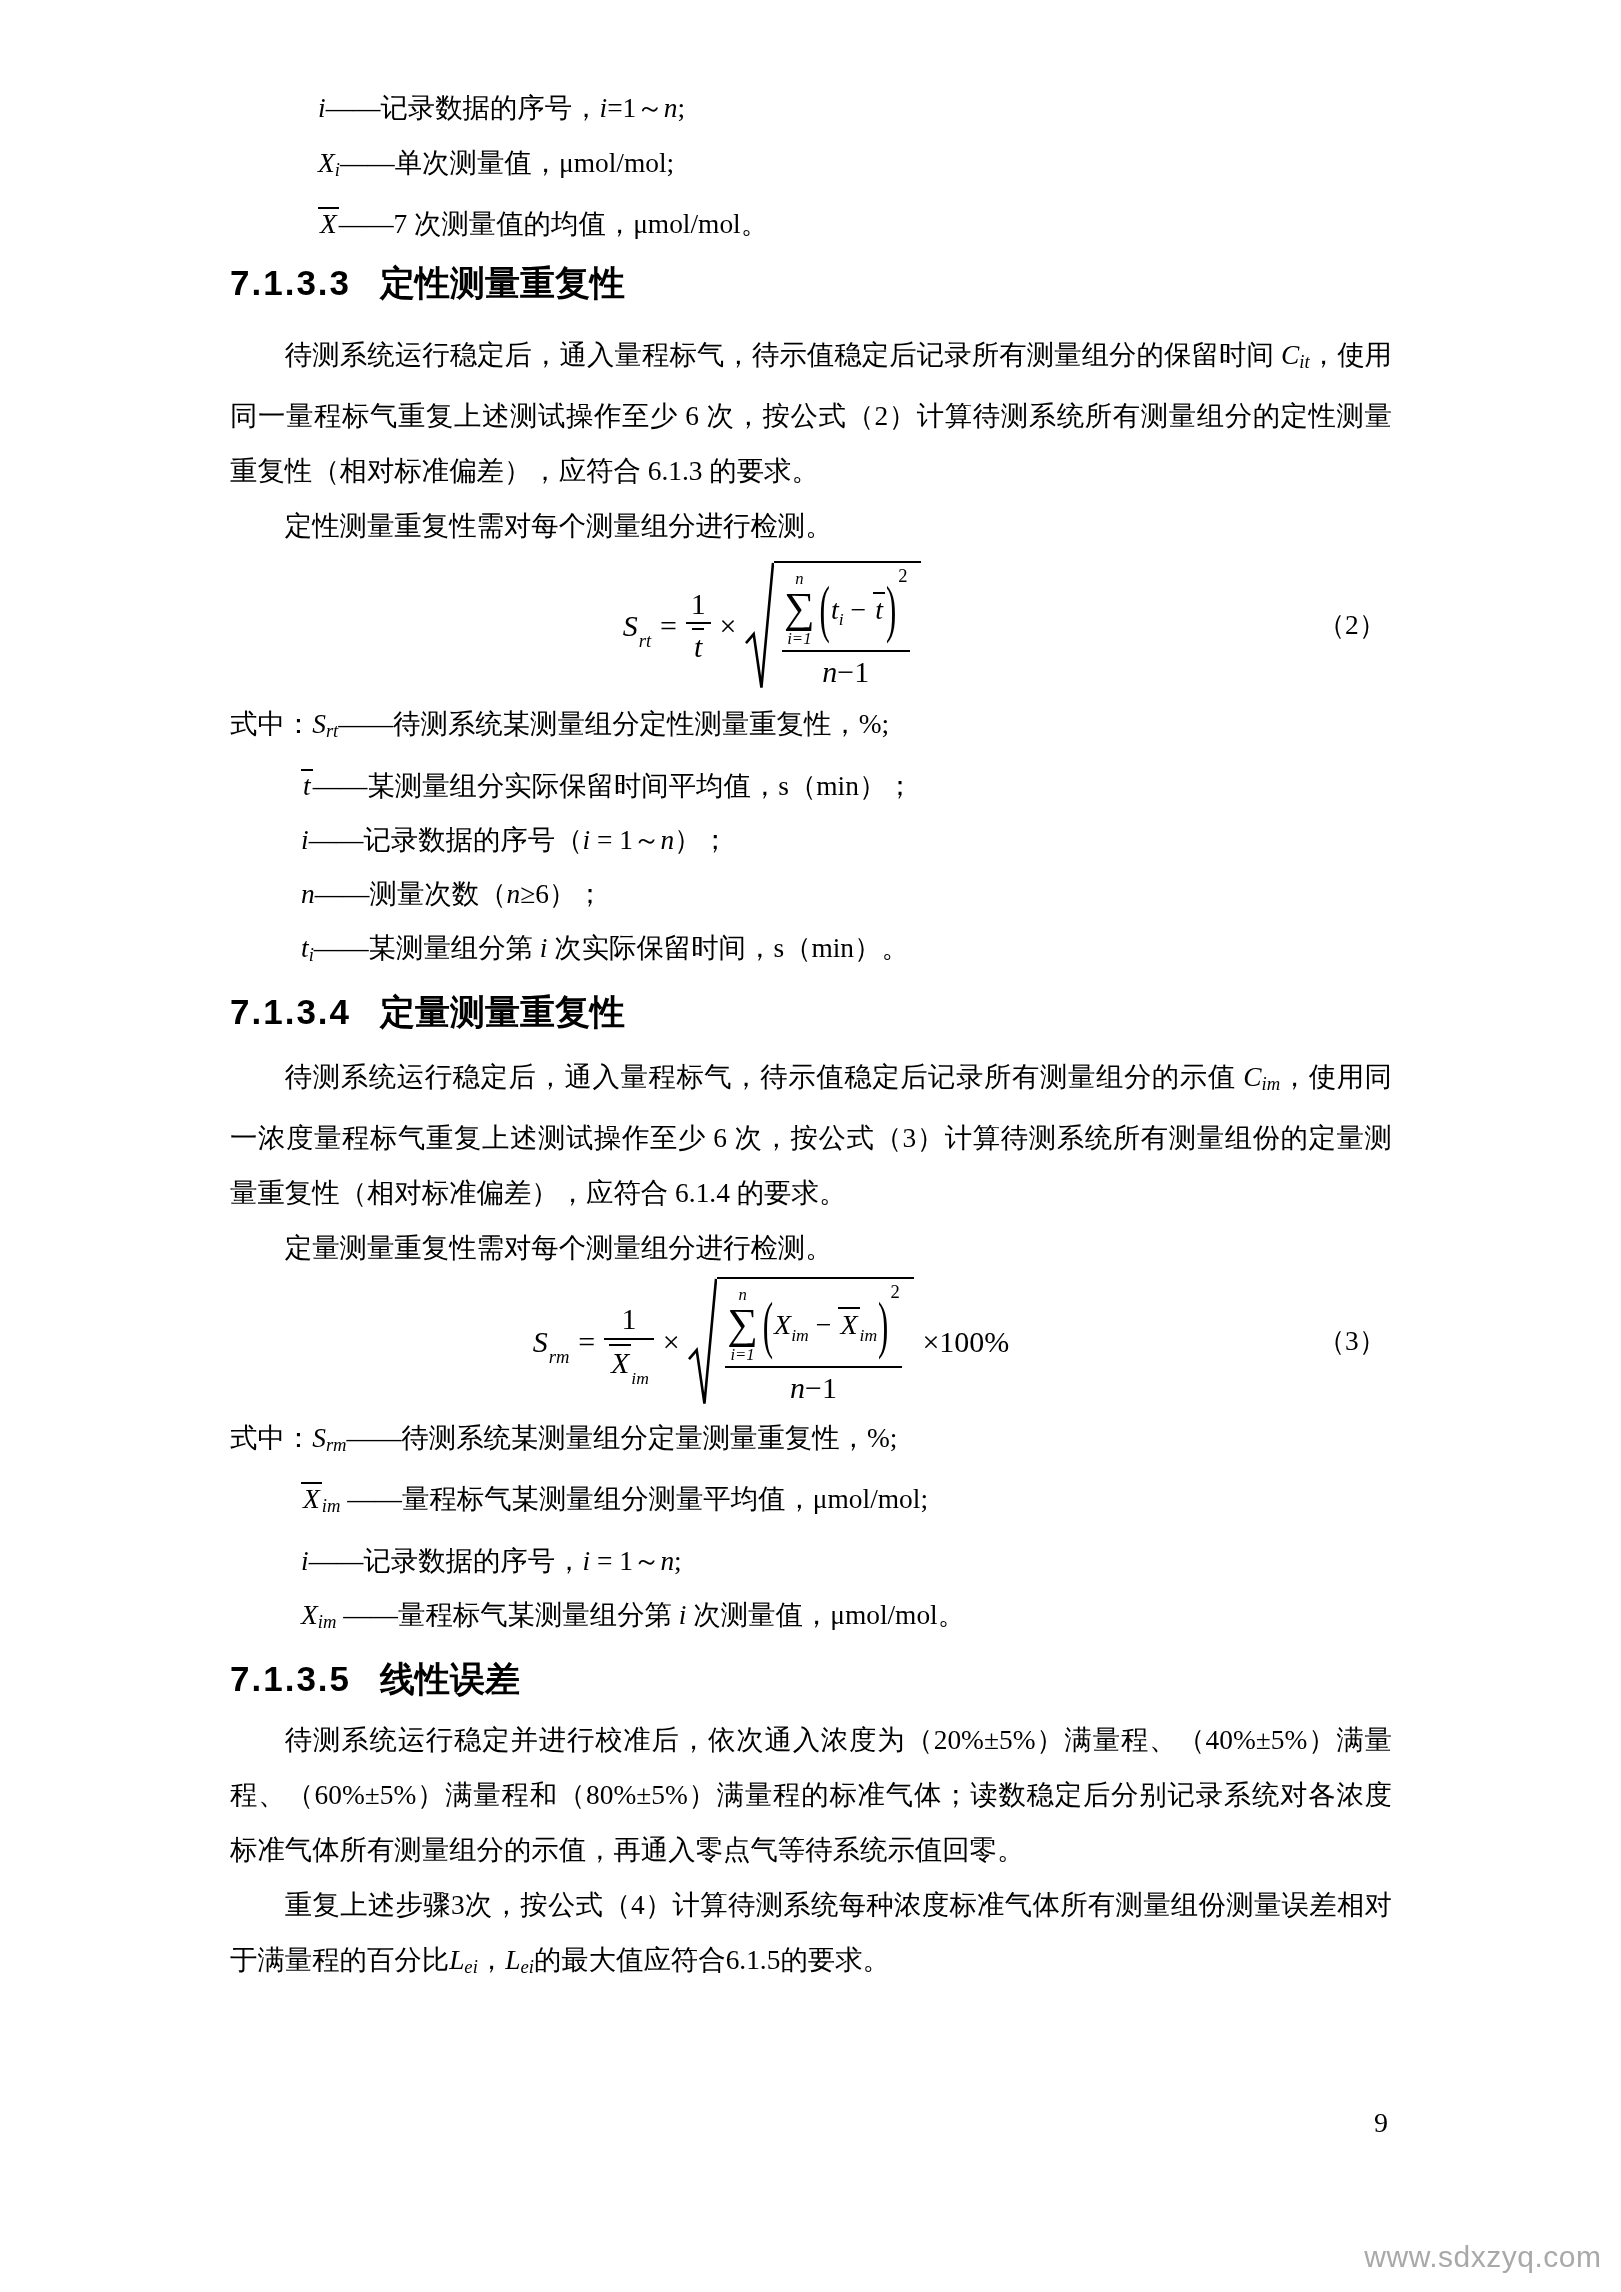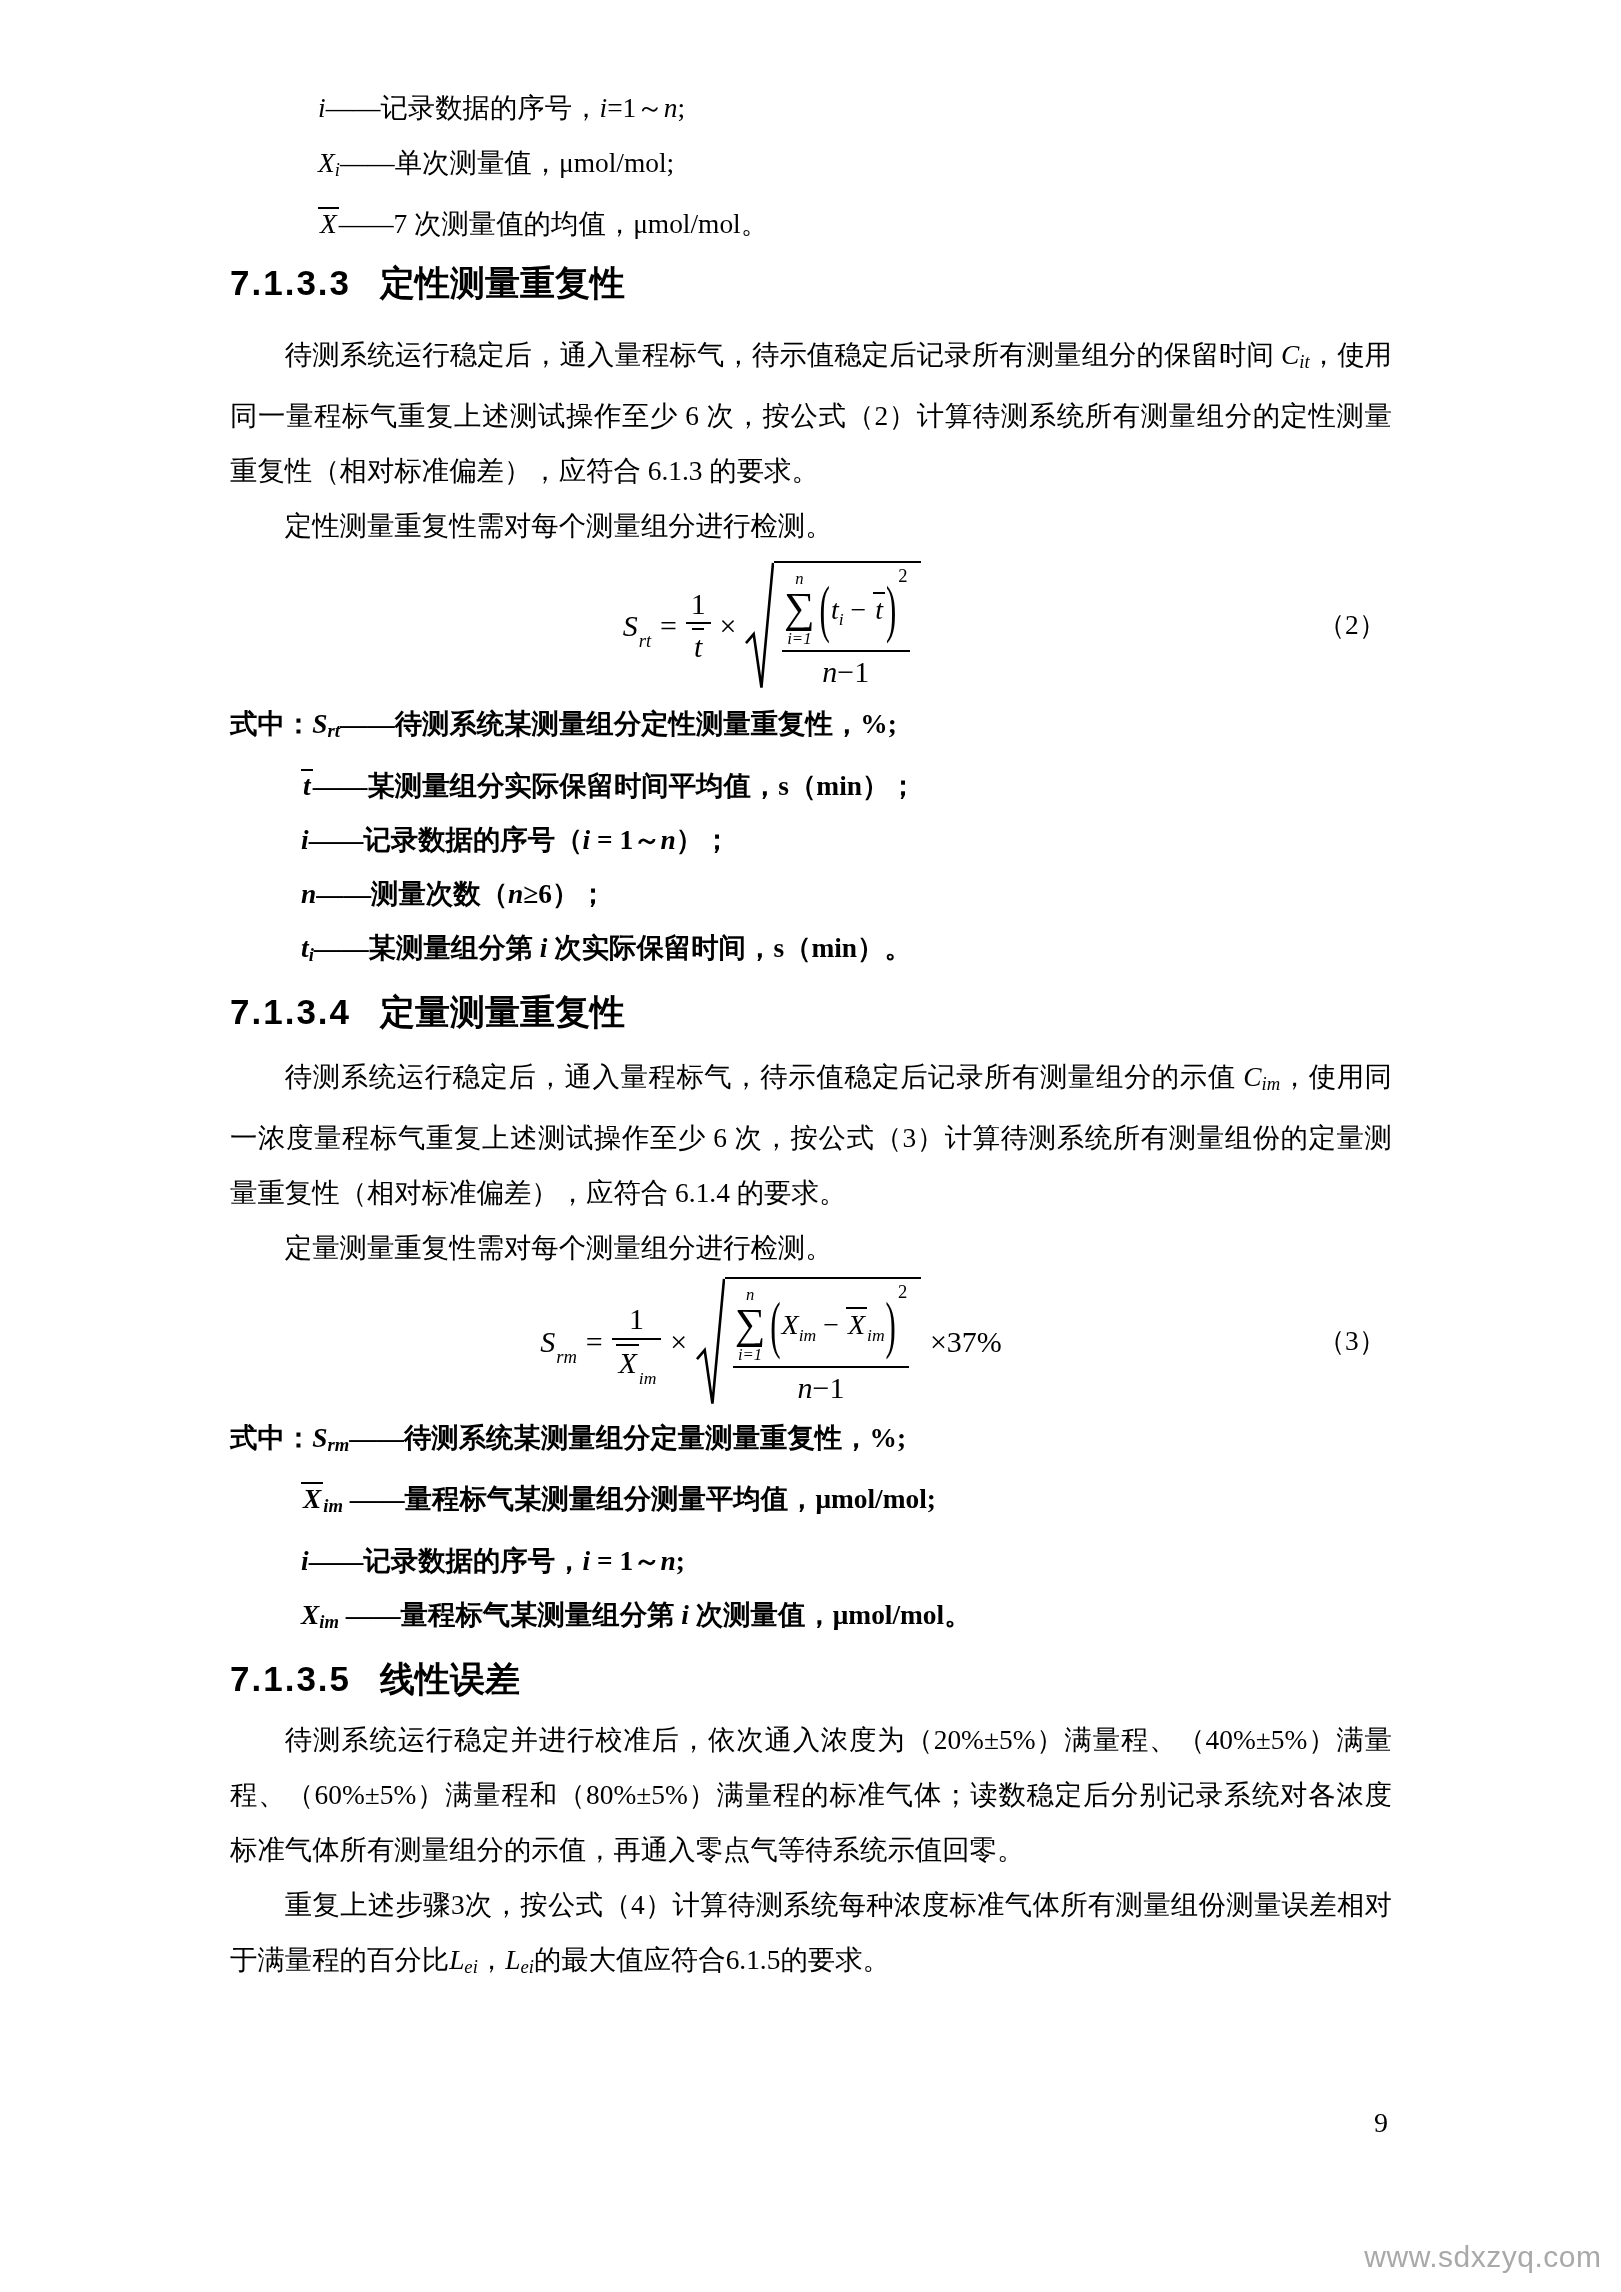--- a/index.html
+++ b/index.html
@@ -52,21 +52,21 @@
   .numrow{display:inline-flex;align-items:center;padding:0 2px 2px;}
   .bigop{display:inline-flex;flex-direction:column;align-items:center;line-height:1;margin-right:3.9px;}
   .bigop .lim{font-size:16.7px;font-style:italic;line-height:1.15;}
   .bigop .op{font-size:43px;line-height:0.95;}
   .bparen{display:inline-block;font-size:31px;transform:scaleY(2.05);line-height:1;padding:0 1px;font-weight:300;}
   .expr{font-size:28px;display:inline-flex;align-items:baseline;}
   .ssub{font-size:17.6px;font-style:italic;vertical-align:-0.25em;position:relative;top:6.9px;}
   .mop{margin:0 6.9px;}
   .power{font-size:18.6px;align-self:flex-start;line-height:1;margin:-2px 0 0 1px;}
   
-  .defs .def-line{line-height:54px;font-weight:bold;}
+  .defs .def-line{line-height:54px;}
   .defs .def-line.cont{padding-left:71px;}
   
   .pagenum{position:absolute;top:2103px;left:1374px;font-size:28px;line-height:39px;}
   .watermark{
     position:absolute;top:2243px;right:19.6px;
     font-family:"Liberation Sans","DejaVu Sans",sans-serif;
     font-size:30px;color:#a9a9a9;letter-spacing:0.5px;line-height:27.4px;margin-left:34px;
   }
 </style>
 </head>
@@ -175,21 +175,21 @@
                     <span class="vb">X</span>
                     <span class="ssub">im</span>
                 </span>
                 <span class="bparen">)</span>
                 <span class="power">2</span>
               </span>
               <span class="dline"><span class="fx">n</span><span>−1</span></span>
             </span>
           </span>
         </span>
-        <span class="fop">×37%</span>
+        <span class="fop">×100%</span>
       </span>
       <span class="flabel" style="position:absolute;right:5.9px;font-size:27.4px;">（3）</span>
     </div>
 
     <div class="defs">
       <div class="def-line"><span>式中：</span><span class="v">S</span><span class="vs">rm</span><span>——</span><span>待测系统某测量组分定量测量重复性，%;</span></div>
       <div class="def-line cont"><span class="vb">X</span><span class="vs">im</span><span> ——</span><span>量程标气某测量组分测量平均值，μmol/mol;</span></div>
       <div class="def-line cont"><span class="v">i</span><span>——</span><span>记录数据的序号，</span><span class="v">i</span><span> = 1～</span><span class="v">n</span><span>;</span></div>
       <div class="def-line cont"><span class="v">X</span><span class="vs">im</span><span> ——</span><span>量程标气某测量组分第 </span><span class="v">i</span><span> 次测量值，μmol/mol。</span></div>
     </div>

